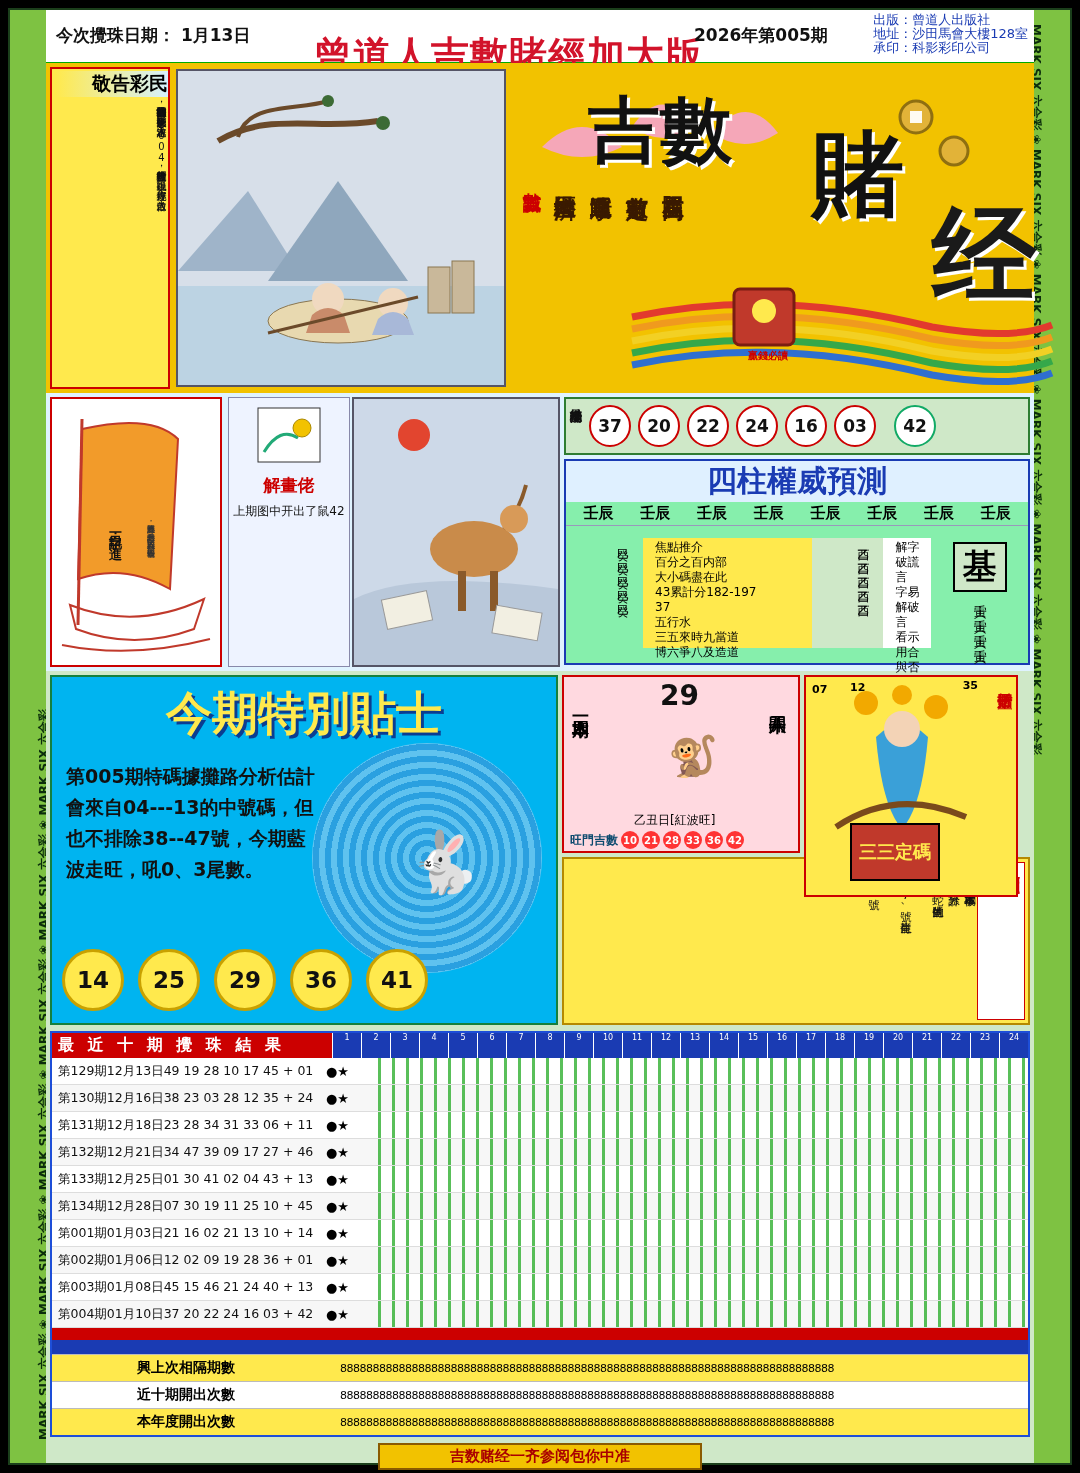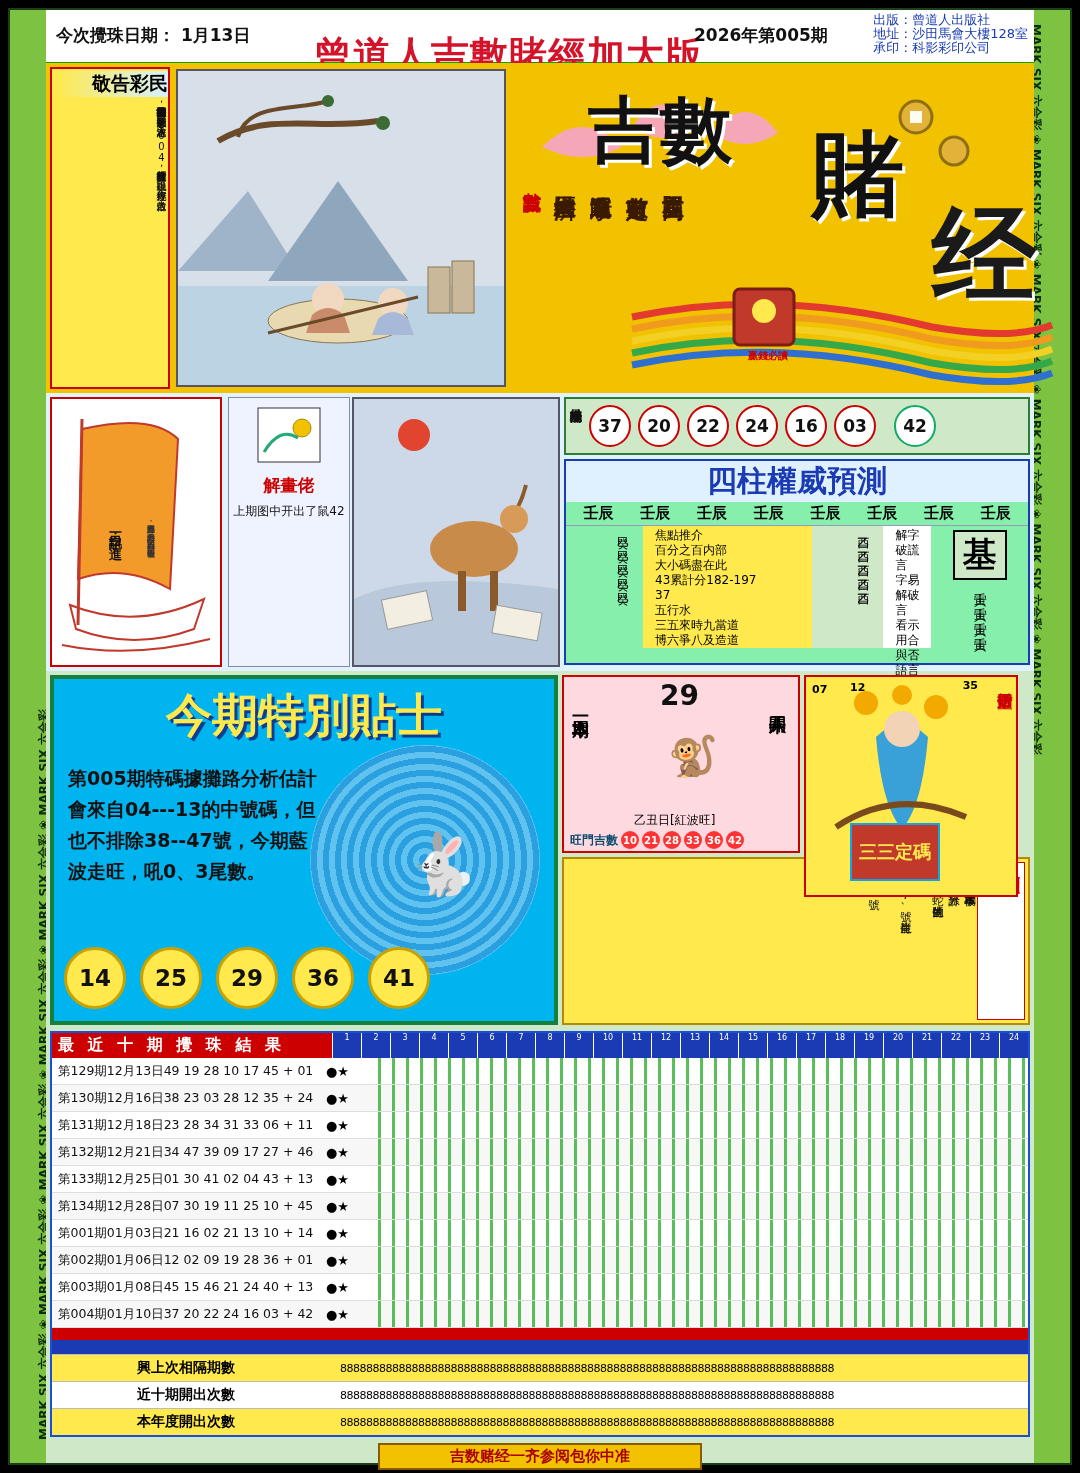--- a/index.html
+++ b/index.html
@@ -42,48 +42,48 @@
   .pic2{position:absolute;left:306px;top:4px;width:208px;height:270px;background:#c9d7e8;border:2px solid #556;box-sizing:border-box;overflow:hidden;}
   .rightcol{position:absolute;left:518px;top:4px;right:4px;height:270px;}
   .drawbar{position:relative;height:58px;background:#cfe8c8;border:2px solid #2e7d32;box-sizing:border-box;display:flex;align-items:center;}
   .drawbar .lab{writing-mode:vertical-rl;text-orientation:upright;font-size:12px;font-weight:bold;color:#111;height:52px;line-height:12px;margin-left:4px;}
   .ball{width:38px;height:38px;border-radius:50%;background:#fff;border:2px solid #c00;display:flex;align-items:center;justify-content:center;font-size:17px;font-weight:bold;color:#111;margin-left:7px;}
   .ball.sp{margin-left:18px;border-color:#1a6;}
   .sizhu{position:absolute;left:0;top:62px;right:0;height:206px;background:#86efac;border:2px solid #1a3bb3;box-sizing:border-box;}
   .sizhu .st{text-align:center;font-size:30px;font-weight:bold;color:#1a3bb3;background:#dff0ff;}
   .ganzhi{display:flex;justify-content:space-around;font-size:15px;font-weight:bold;padding:2px 4px;border-bottom:1px solid #99b;}
   .szbody{display:flex;height:122px;}
-  .szc{font-size:12px;padding:2px 12px;}
+  .szc{font-size:12px;padding:2px 12px;margin-top:12px;}
   .szc.c1{width:54px;writing-mode:vertical-rl;text-orientation:upright;}
   .szc.c2{width:148px;background:#ffe94d;}
   .szc.c3{width:48px;writing-mode:vertical-rl;text-orientation:upright;background:#cfe8c8;}
   .szc.c4{flex:1;background:#fff;}
   .szc.c5{width:74px;text-align:center;}
   .jibox{border:2px solid #000;background:#cfe8c8;font-size:34px;font-weight:bold;text-align:center;width:50px;margin:2px auto;}
   
   .tips{position:relative;height:358px;}
-  .tipsL{position:absolute;left:4px;top:4px;width:508px;height:350px;background:#00b4f0;border:4px solid #15803d;box-sizing:border-box;}
+  .tipsL{position:absolute;left:4px;top:4px;width:508px;height:350px;background:#00b4f0;border:2px solid #15803d;box-sizing:border-box;}
   .tipsL .tt{text-align:center;font-size:46px;font-weight:bold;color:#ffe94d;text-shadow:3px 3px 0 #0b3d91;margin-top:6px;}
   .tipsL .tb{position:absolute;left:14px;top:84px;width:250px;font-size:19px;line-height:31px;color:#111;font-weight:bold;}
   .tipnums{position:absolute;left:10px;bottom:12px;display:flex;gap:14px;}
   .tipnum{width:56px;height:56px;border-radius:50%;background:#ffe94d;border:3px solid #c9a100;display:flex;align-items:center;justify-content:center;font-size:23px;font-weight:bold;color:#111;}
   .spiral{position:absolute;right:14px;top:66px;width:230px;height:230px;border-radius:50%;background:repeating-radial-gradient(circle,#2aa0e0 0 6px,#5fc2ef 6px 12px);}
   .rabbit{position:absolute;right:74px;top:150px;font-size:60px;}
   .zodiac{position:absolute;left:516px;top:4px;width:238px;height:178px;background:#ffd9e0;border:2px solid #c00;box-sizing:border-box;}
   .zodiac .zn{position:absolute;left:96px;top:2px;font-size:28px;font-weight:bold;color:#111;}
   .zodiac .zl{position:absolute;left:6px;top:30px;writing-mode:vertical-rl;text-orientation:upright;font-size:17px;font-weight:bold;}
   .zodiac .zr{position:absolute;right:8px;top:26px;writing-mode:vertical-rl;text-orientation:upright;font-size:17px;font-weight:bold;}
   .zodiac .zmonkey{position:absolute;left:104px;top:56px;font-size:40px;}
   .zodiac .zd{position:absolute;left:70px;bottom:22px;font-size:12px;}
   .zodiac .zrow{position:absolute;left:6px;bottom:2px;display:flex;align-items:center;gap:3px;}
   .zodiac .zrow .lbl{font-size:12px;font-weight:bold;color:#0c4a6e;}
   .minib{width:18px;height:18px;border-radius:50%;background:#f33;color:#fff;font-size:10px;display:flex;align-items:center;justify-content:center;font-weight:bold;}
   .tongzi{position:absolute;left:758px;top:4px;right:16px;height:222px;background:#ffe94d;border:2px solid #c00;box-sizing:border-box;overflow:hidden;}
   .tongzi .tz{position:absolute;right:2px;top:4px;writing-mode:vertical-rl;text-orientation:upright;font-size:15px;font-weight:bold;color:#c00;background:#f2c200;}
-  .tongzi .plaque{position:absolute;left:44px;bottom:14px;width:86px;height:54px;background:#c0392b;border:2px solid #0ea5e9;color:#ffe94d;font-size:18px;font-weight:bold;display:flex;align-items:center;justify-content:center;}
+  .tongzi .plaque{position:absolute;left:44px;bottom:14px;width:86px;height:54px;background:#c0392b;border:2px solid #000000;color:#ffe94d;font-size:18px;font-weight:bold;display:flex;align-items:center;justify-content:center;}
   .yellowbox{position:absolute;left:516px;top:186px;right:4px;height:168px;background:#ffe94d;border:2px solid #b58900;box-sizing:border-box;display:flex;flex-direction:row-reverse;padding:3px;}
   .yellowbox .yc{writing-mode:vertical-rl;text-orientation:upright;font-size:11.5px;line-height:14px;color:#111;margin-left:2px;}
   .yellowbox .yhot{writing-mode:vertical-rl;text-orientation:upright;font-size:17px;font-weight:bold;color:#c00;background:#fff;border:1px solid #c00;}
   
   .results{position:relative;margin:2px 4px 0 4px;background:#fff;border:2px solid #1d4ed8;}
   .rhead{display:flex;background:#c00;color:#fff;}
   .rhead .rt{width:268px;font-size:16px;font-weight:bold;padding:2px 6px;letter-spacing:4px;}
   .rhead .cols{flex:1;display:flex;}
   .rhead .cols span{flex:1;font-size:8px;text-align:center;background:#1a3bb3;border-left:1px solid #fff;}
   .rrow{display:flex;height:26px;align-items:center;border-bottom:1px solid #ddd;}

